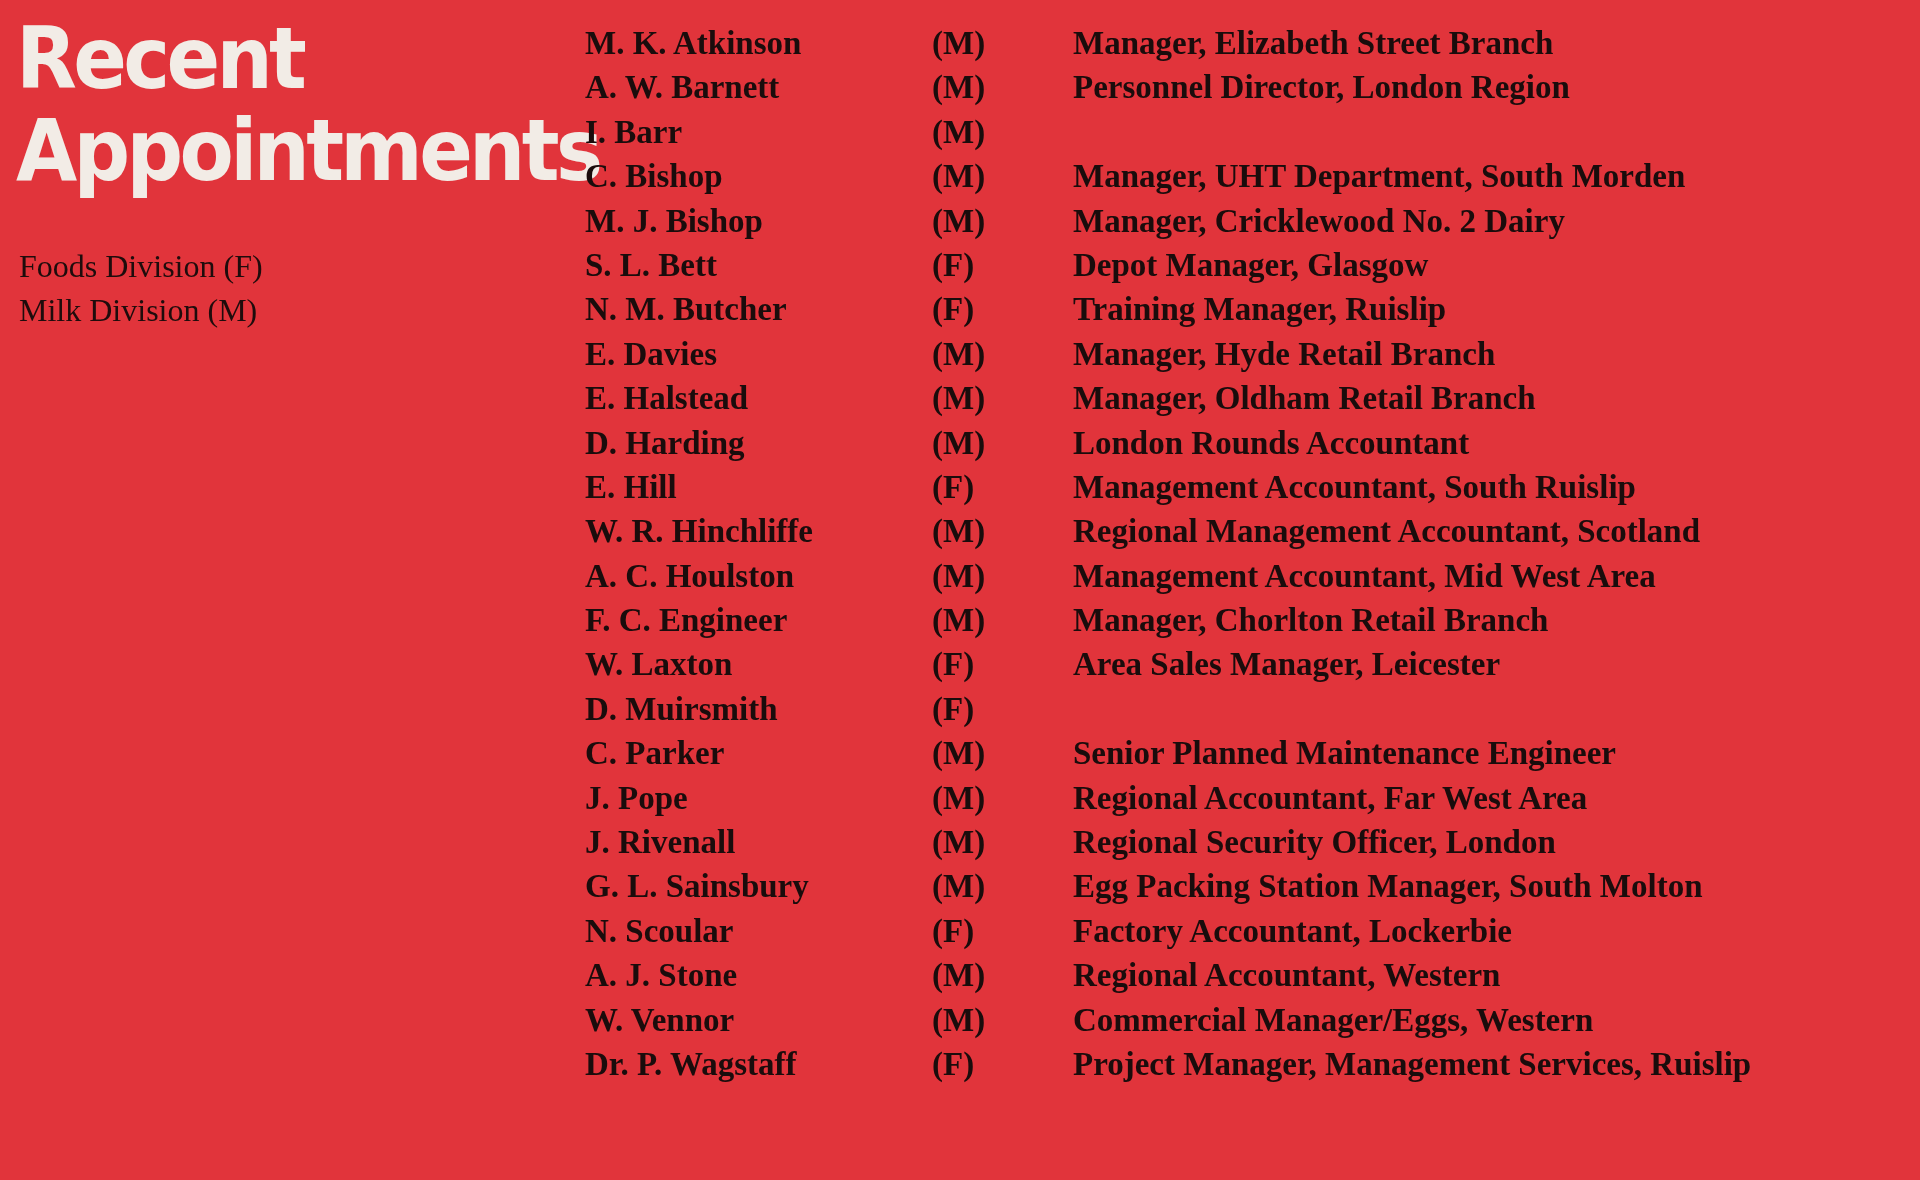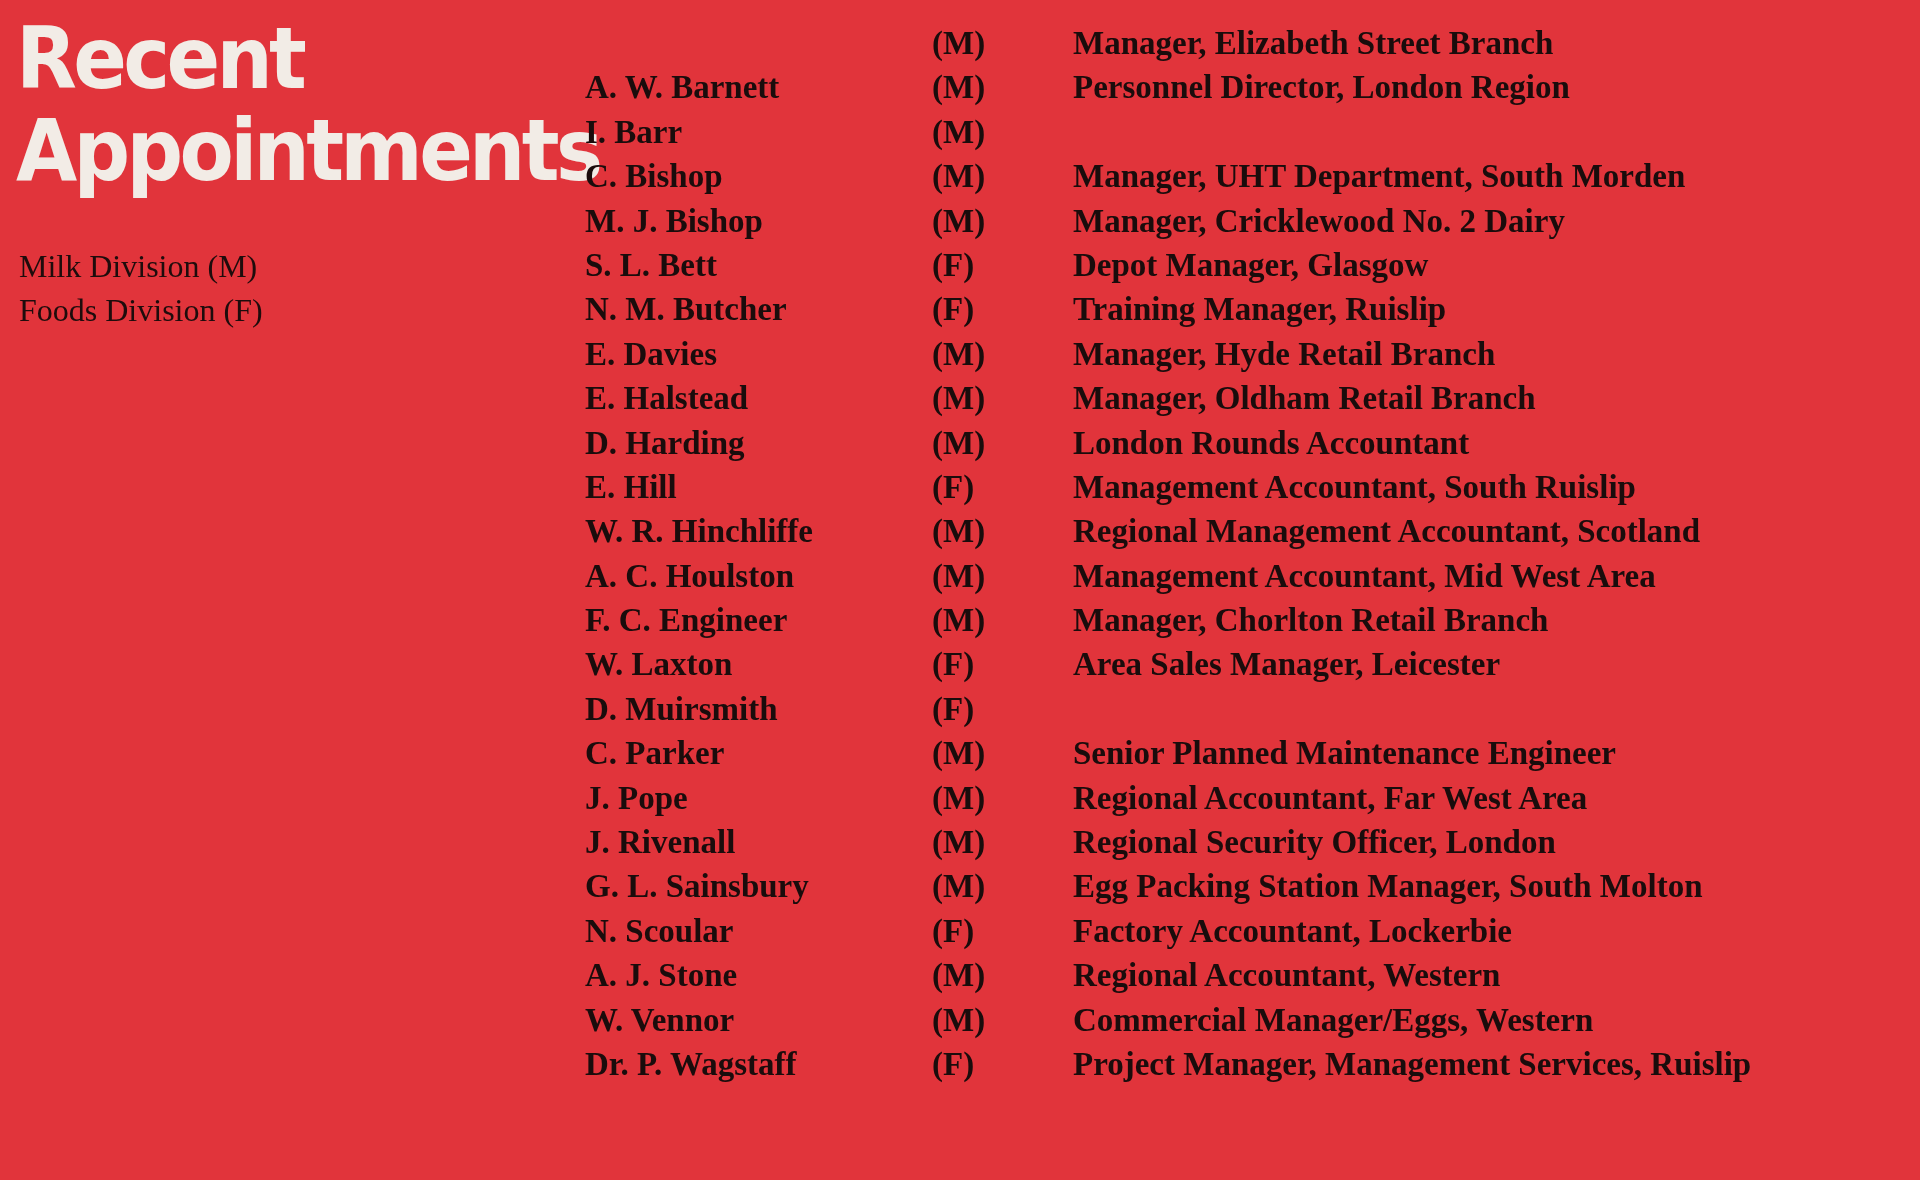--- a/index.html
+++ b/index.html
@@ -62,26 +62,27 @@
 </style>
 </head>
 <body>
 
 <h1 class="title">
   <span class="line">Recent</span>
   <span class="line">Appointments</span>
 </h1>
 
 <div class="legend">
+  <div>Foods Division (F)</div>
   <div>Milk Division (M)</div>
-  <div>Foods Division (F)</div>
 </div>
 
 <div class="list">
   <div class="row">
+      <span class="name">M. K. Atkinson</span>
       <span class="div">(M)</span>
       <span class="pos">Manager, Elizabeth Street Branch</span>
     </div>
   <div class="row">
       <span class="name">A. W. Barnett</span>
       <span class="div">(M)</span>
       <span class="pos">Personnel Director, London Region</span>
     </div>
   <div class="row">
       <span class="name">I. Barr</span>

